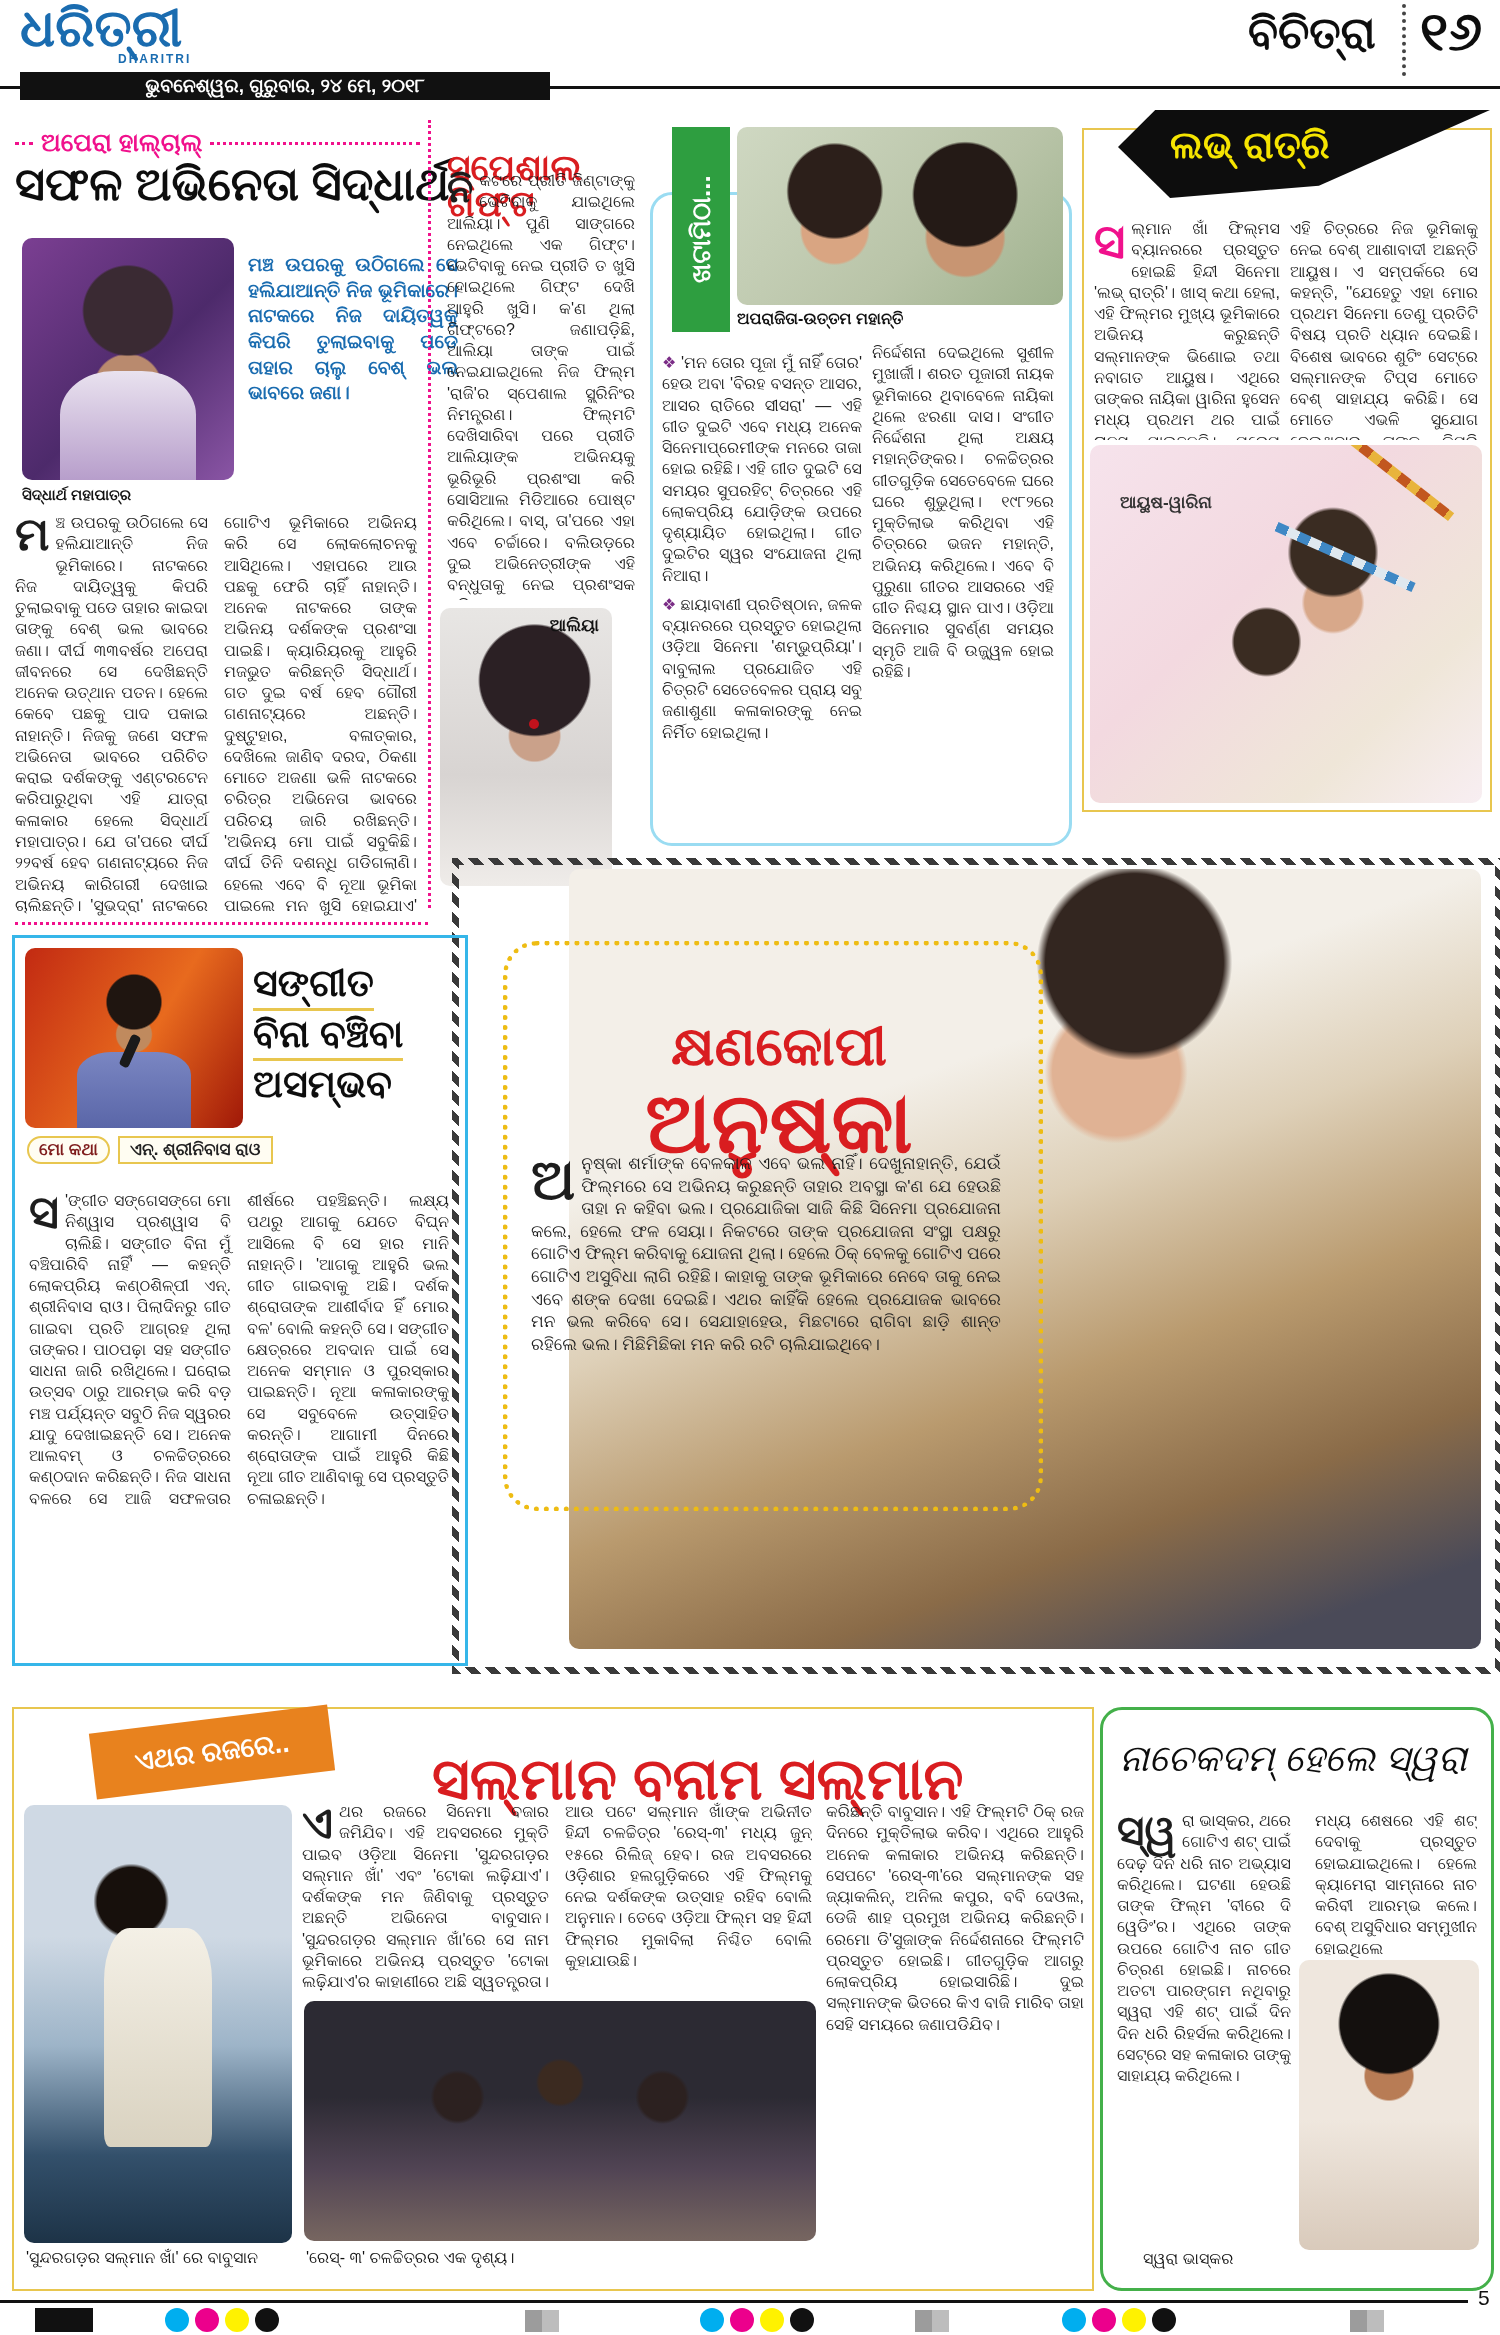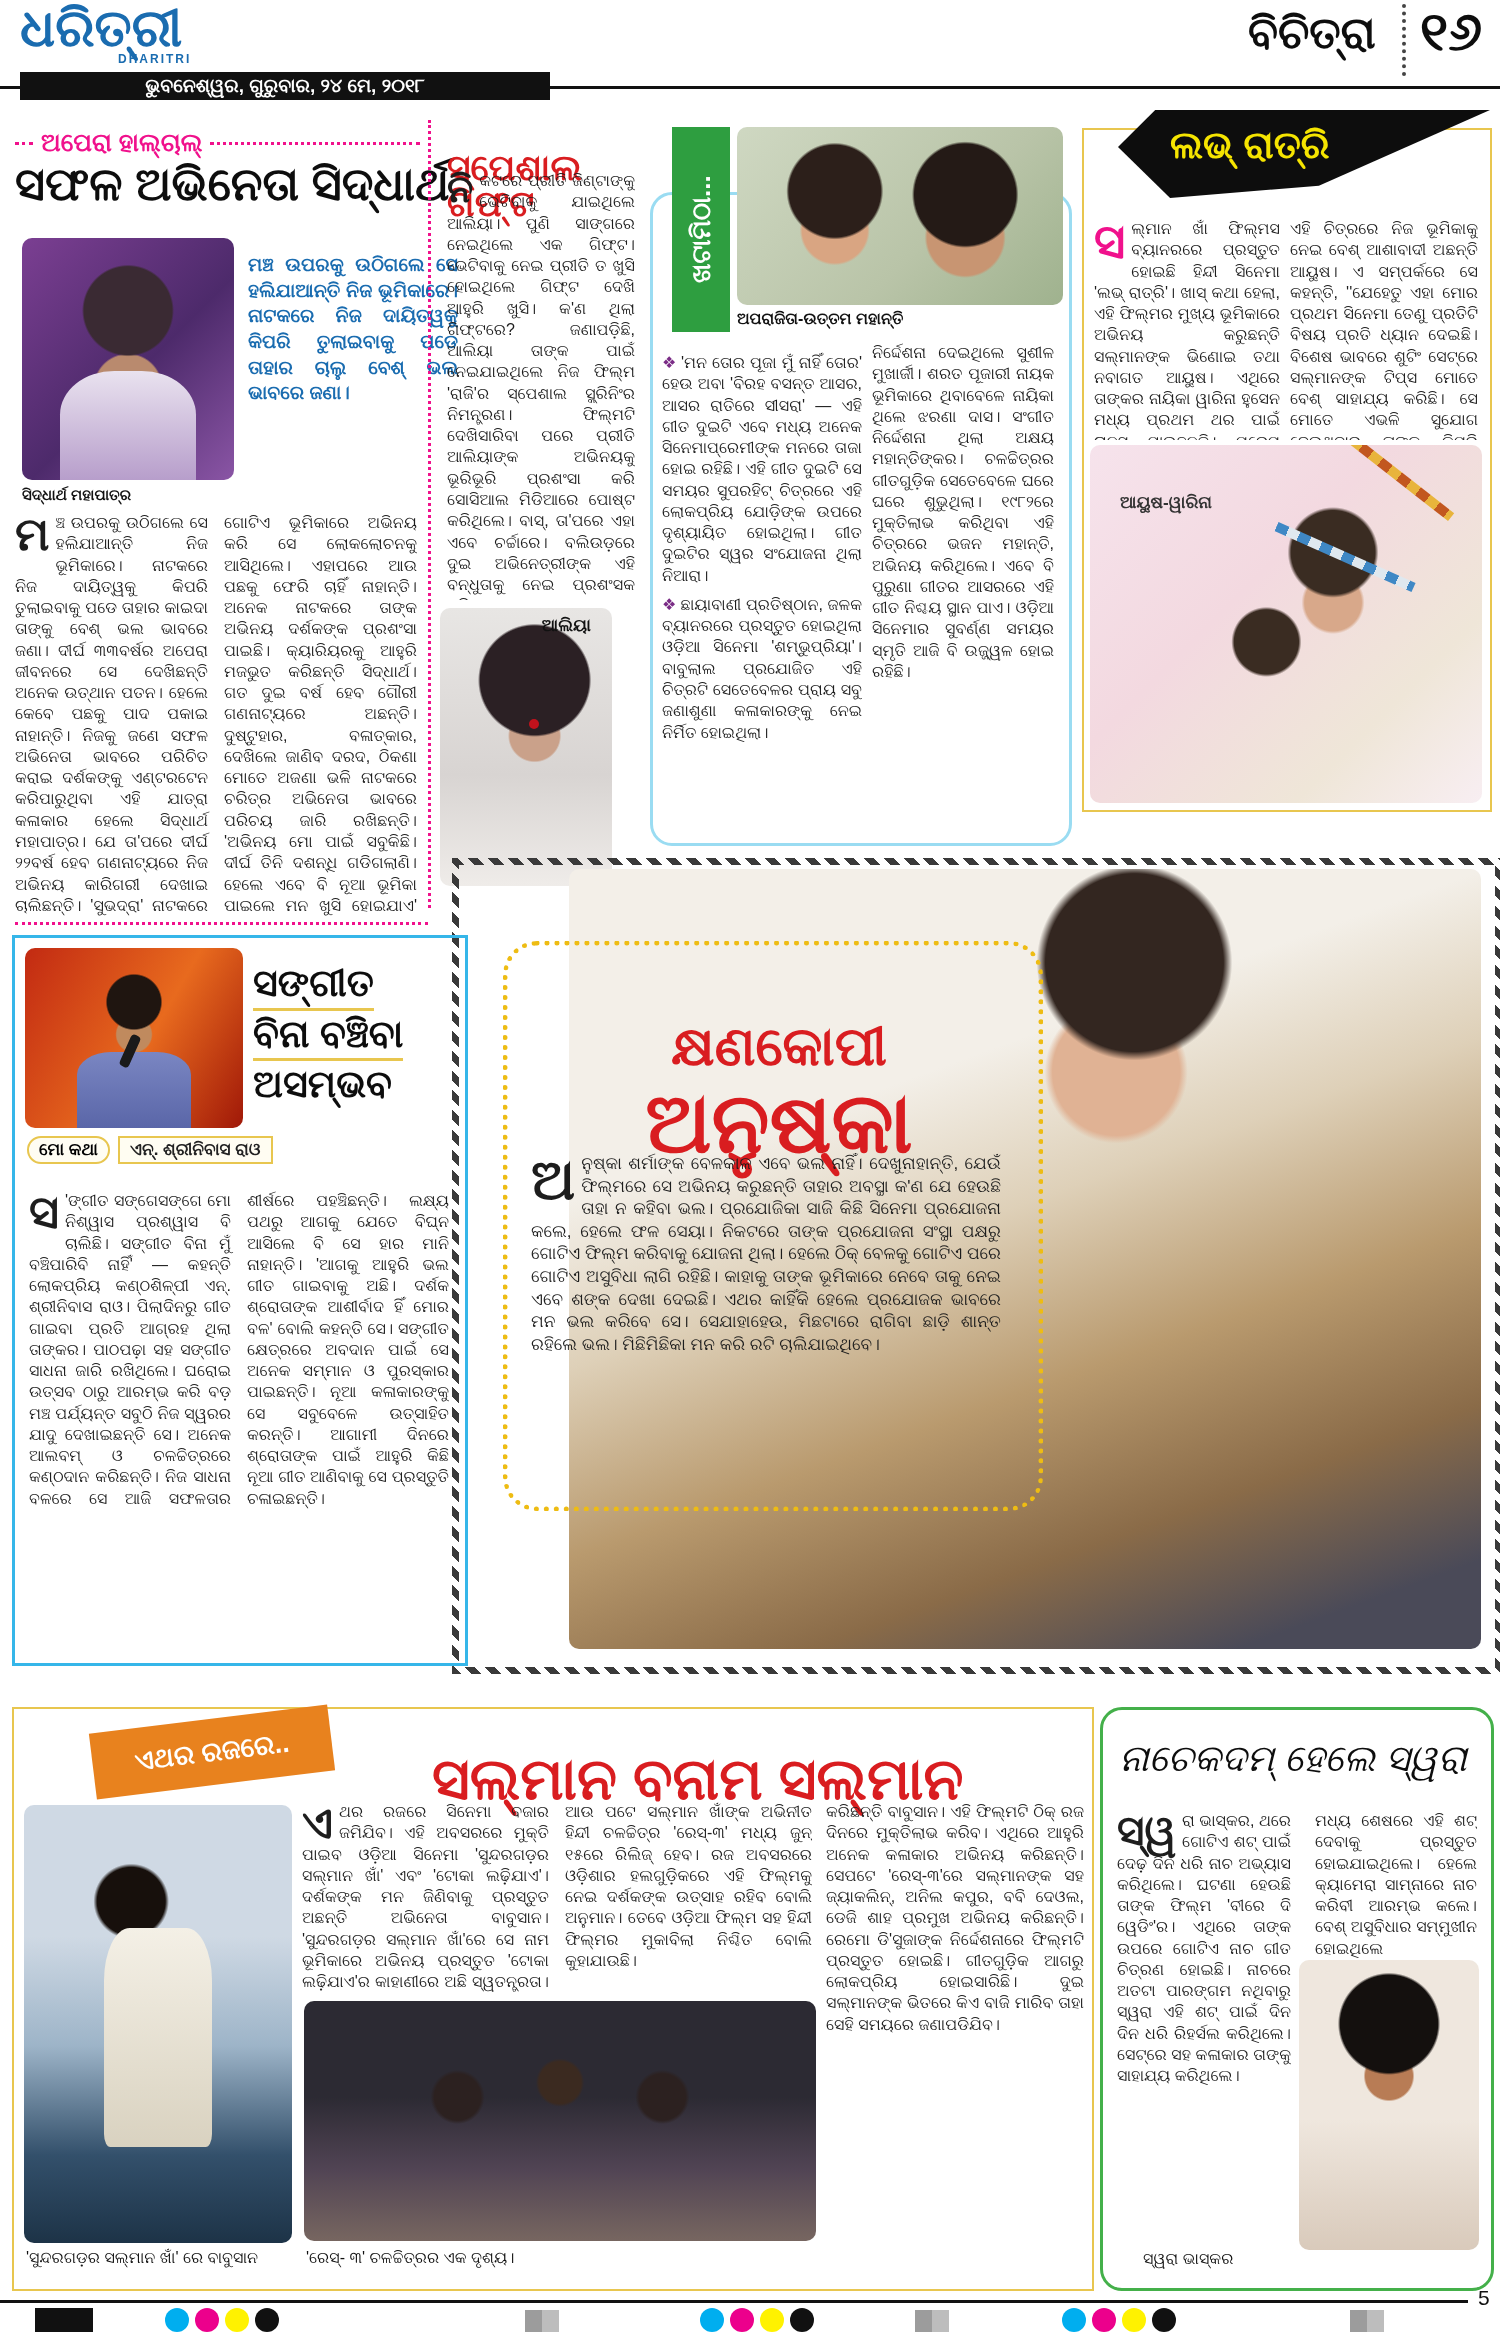--- a/index.html
+++ b/index.html
@@ -64,21 +64,21 @@
   <div class="abs headline-red" style="left:447px;top:118px;width:200px;font-size:36px;line-height:1;">ସ୍ପେଶାଲ ଗିଫ୍ଟ</div>
   <div class="abs" style="left:447px;top:170px;width:188px;height:430px;">
     <div class="body-txt" style="height:100%;">
       <span class="dropcap" style="font-size:38px;">ନି</span><span>କଟରେ ପ୍ରୀତି ଜିଣ୍ଟାଙ୍କୁ ଭେଟିବାକୁ ଯାଇଥିଲେ ଆଲିୟା। ପୁଣି ସାଙ୍ଗରେ ନେଇଥିଲେ ଏକ ଗିଫ୍ଟ। ଭେଟିବାକୁ ନେଇ ପ୍ରୀତି ତ ଖୁସି ହୋଇଥିଲେ ଗିଫ୍ଟ ଦେଖି ଆହୁରି ଖୁସି। କ'ଣ ଥିଲା ଗିଫ୍ଟରେ? ଜଣାପଡ଼ିଛି, ଆଲିୟା ତାଙ୍କ ପାଇଁ ନେଇଯାଇଥିଲେ ନିଜ ଫିଲ୍ମ 'ରାଜି'ର ସ୍ପେଶାଲ ସ୍କ୍ରିନିଂର ନିମନ୍ତ୍ରଣ। ଫିଲ୍ମଟି ଦେଖିସାରିବା ପରେ ପ୍ରୀତି ଆଲିୟାଙ୍କ ଅଭିନୟକୁ ଭୂରିଭୂରି ପ୍ରଶଂସା କରି ସୋସିଆଲ ମିଡିଆରେ ପୋଷ୍ଟ କରିଥିଲେ। ବାସ୍, ତା'ପରେ ଏହା ଏବେ ଚର୍ଚ୍ଚାରେ। ବଲିଉଡ଼ରେ ଦୁଇ ଅଭିନେତ୍ରୀଙ୍କ ଏହି ବନ୍ଧୁତାକୁ ନେଇ ପ୍ରଶଂସକ ଖୁସି।</span>
     </div>
   </div>
   <div class="photo" style="left:440px;top:608px;width:172px;height:278px;background:
       radial-gradient(circle at 55% 26%,#2b2024 0 24%,transparent 25%),
       radial-gradient(circle at 55% 46%,#caa18a 0 14%,transparent 15%),
       linear-gradient(180deg,#e8e6e4,#d8d4d2 60%,#efece9);">
-    <div style="position:absolute;right:21px;top:8px;font-size:17px;font-weight:bold;color:#111;">ଆଲିୟା</div>
+    <div style="position:absolute;right:13px;top:8px;font-size:17px;font-weight:bold;color:#111;">ଆଲିୟା</div>
     <div style="position:absolute;left:52%;top:40%;width:10px;height:10px;border-radius:50%;background:#c2121c;"></div>
   </div>
 
   <div class="abs" style="left:650px;top:192px;width:416px;height:648px;border:3px solid #9adcf2;border-radius:22px;"></div>
   <div class="abs" style="left:672px;top:127px;width:58px;height:205px;background:#2e9e40;">
     <div style="position:absolute;left:0;top:0;width:100%;height:100%;writing-mode:vertical-rl;transform:rotate(180deg);display:flex;align-items:center;justify-content:center;color:#fff;font-weight:bold;font-size:26px;">ଖଟାମିଠା...</div>
   </div>
   <div class="photo" style="left:737px;top:127px;width:326px;height:178px;background:
       radial-gradient(circle at 30% 36%,#2c1f1a 0 18%,transparent 19%),
       radial-gradient(circle at 70% 38%,#241a16 0 20%,transparent 21%),
@@ -141,21 +141,21 @@
         linear-gradient(120deg,#c22a12,#e86a1e 55%,#a01808);">
       <div style="position:absolute;left:24%;top:58%;width:52%;height:42%;background:linear-gradient(180deg,#7a86c2,#5a66a8);border-radius:30% 30% 0 0;"></div>
       <div style="position:absolute;left:46%;top:48%;width:10px;height:34px;background:#1a1a1a;border-radius:4px;transform:rotate(24deg);"></div>
     </div>
     <div class="abs headline-black" style="left:238px;top:22px;width:200px;font-size:38px;line-height:1.25;">
       <div style="border-bottom:3px solid #e8c64f;display:inline-block;">ସଙ୍ଗୀତ</div><br>
       <div style="border-bottom:3px solid #e8c64f;display:inline-block;">ବିନା ବଞ୍ଚିବା</div><br>
       <div style="display:inline-block;">ଅସମ୍ଭବ</div>
     </div>
     <div class="abs" style="left:12px;top:198px;display:flex;gap:8px;">
-      <div class="tagbox" style="color:#000000;border-radius:14px;">ମୋ କଥା</div>
+      <div class="tagbox" style="color:#7f1d1d;border-radius:14px;">ମୋ କଥା</div>
       <div class="tagbox" style="color:#222;">ଏନ୍. ଶ୍ରୀନିବାସ ରାଓ</div>
     </div>
     <div class="abs" style="left:14px;top:252px;width:420px;height:458px;">
       <div class="body-txt cols2" style="height:100%;">
         <span class="dropcap">ସ</span>'<span>ଙ୍ଗୀତ ସଙ୍ଗେସଙ୍ଗେ ମୋ ନିଶ୍ୱାସ ପ୍ରଶ୍ୱାସ ବି ଚାଲିଛି। ସଙ୍ଗୀତ ବିନା ମୁଁ ବଞ୍ଚିପାରିବି ନାହିଁ' — କହନ୍ତି ଲୋକପ୍ରିୟ କଣ୍ଠଶିଳ୍ପୀ ଏନ୍. ଶ୍ରୀନିବାସ ରାଓ। ପିଲାଦିନରୁ ଗୀତ ଗାଇବା ପ୍ରତି ଆଗ୍ରହ ଥିଲା ତାଙ୍କର। ପାଠପଢ଼ା ସହ ସଙ୍ଗୀତ ସାଧନା ଜାରି ରଖିଥିଲେ। ଘରୋଇ ଉତ୍ସବ ଠାରୁ ଆରମ୍ଭ କରି ବଡ଼ ମଞ୍ଚ ପର୍ଯ୍ୟନ୍ତ ସବୁଠି ନିଜ ସ୍ୱରର ଯାଦୁ ଦେଖାଇଛନ୍ତି ସେ। ଅନେକ ଆଲବମ୍ ଓ ଚଳଚ୍ଚିତ୍ରରେ କଣ୍ଠଦାନ କରିଛନ୍ତି। ନିଜ ସାଧନା ବଳରେ ସେ ଆଜି ସଫଳତାର ଶୀର୍ଷରେ ପହଞ୍ଚିଛନ୍ତି।</span>
         <span>ଲକ୍ଷ୍ୟ ପଥରୁ ଆଗକୁ ଯେତେ ବିଘ୍ନ ଆସିଲେ ବି ସେ ହାର ମାନି ନାହାନ୍ତି। 'ଆଗକୁ ଆହୁରି ଭଲ ଗୀତ ଗାଇବାକୁ ଅଛି। ଦର୍ଶକ ଶ୍ରୋତାଙ୍କ ଆଶୀର୍ବାଦ ହିଁ ମୋର ବଳ' ବୋଲି କହନ୍ତି ସେ। ସଙ୍ଗୀତ କ୍ଷେତ୍ରରେ ଅବଦାନ ପାଇଁ ସେ ଅନେକ ସମ୍ମାନ ଓ ପୁରସ୍କାର ପାଇଛନ୍ତି। ନୂଆ କଳାକାରଙ୍କୁ ସେ ସବୁବେଳେ ଉତ୍ସାହିତ କରନ୍ତି। ଆଗାମୀ ଦିନରେ ଶ୍ରୋତାଙ୍କ ପାଇଁ ଆହୁରି କିଛି ନୂଆ ଗୀତ ଆଣିବାକୁ ସେ ପ୍ରସ୍ତୁତି ଚଳାଇଛନ୍ତି।</span>
       </div>
     </div>
   </div>
 

